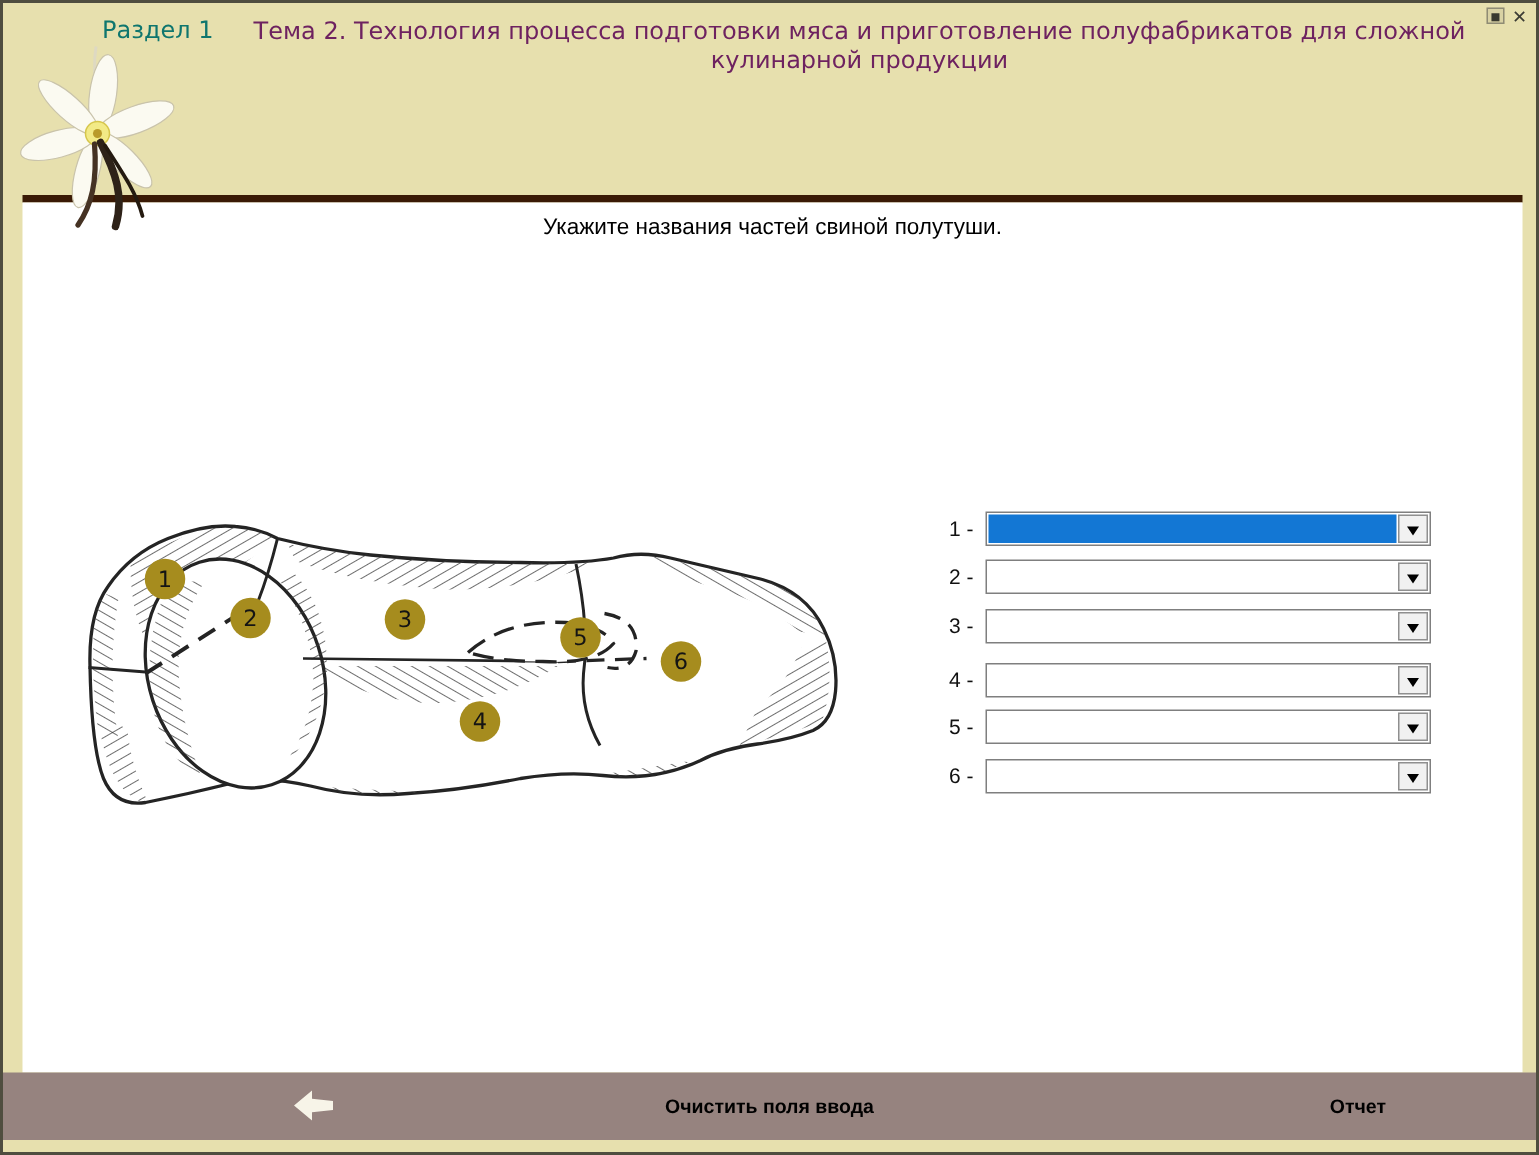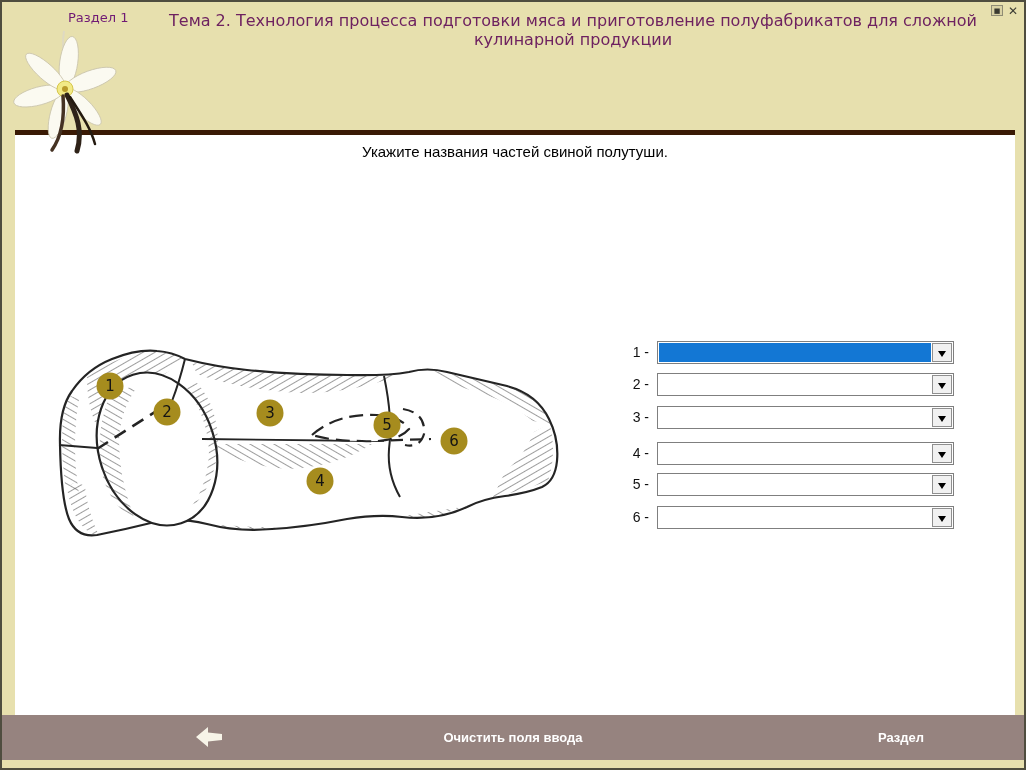--- a/index.html
+++ b/index.html
@@ -8,21 +8,21 @@
     position:relative; width:1026px; height:770px;
     background:#e7e0ae;
     border:2px solid #4f4d3f;
     font-family:"DejaVu Sans", sans-serif;
     overflow:hidden;
   }
   
   .menubar { position:absolute; top:0; left:0; right:0; height:37px; background:#e7e0ae; }
   .menu-section {
     position:absolute; left:66px; top:8px;
-    font-size:13px; color:#701a75;
+    font-size:16px; color:#0f766e;
   }
   .menu-topic {
     position:absolute; left:150px; right:30px; top:9px; text-align:center;
     font-size:16px; color:#6e2260;
   }
   .win-controls { position:absolute; right:6px; top:3px; display:flex; gap:5px; align-items:flex-start; }
   .btn-min {
     width:12px; height:11px; background:#d9d2a4; border:1px solid #8f8c74;
     display:flex; align-items:center; justify-content:center;
     font-size:7px; color:#3a3a30; cursor:default;
@@ -75,21 +75,21 @@
   .tri { width:0; height:0; border:4.5px solid transparent; border-top:6px solid #000; margin-top:6px; }
   
   .footer {
     position:absolute; top:713px; left:0; right:0; height:45px;
     background:#96837f;
   }
   .back-btn { position:absolute; left:194px; top:10px; width:26px; height:24px; cursor:pointer; }
   .footer-link {
     position:absolute; top:15px;
     font-family:"Liberation Sans", sans-serif;
-    font-size:13px; font-weight:bold; color:#ffffff; cursor:pointer;
+    font-size:13px; font-weight:bold; color:#000000; cursor:pointer;
   }
   .link-clear { left:0; right:0; text-align:center; }
   .link-report { right:100px; }
   .bottom-strip { position:absolute; top:758px; left:0; right:0; height:10px; background:#e7e0ae; }
 </style>
 </head>
 <body>
 
 <div class="window">
 
@@ -241,17 +241,17 @@
           <div class="tri"></div>
         </div>
     </div>
   </div>
 
   <div class="footer">
     <svg class="back-btn" viewBox="0 0 26 20">
       <path d="M0,10 L12,0 L12,5.5 L26,7 L26,13 L12,14.5 L12,20 Z" fill="#f7f4e8"></path>
     </svg>
     <div class="footer-link link-clear">Очистить поля ввода</div>
-    <div class="footer-link link-report">Раздел</div>
+    <div class="footer-link link-report">Отчет</div>
   </div>
 
   <div class="bottom-strip"></div>
 </div>
 
 </body></html>

